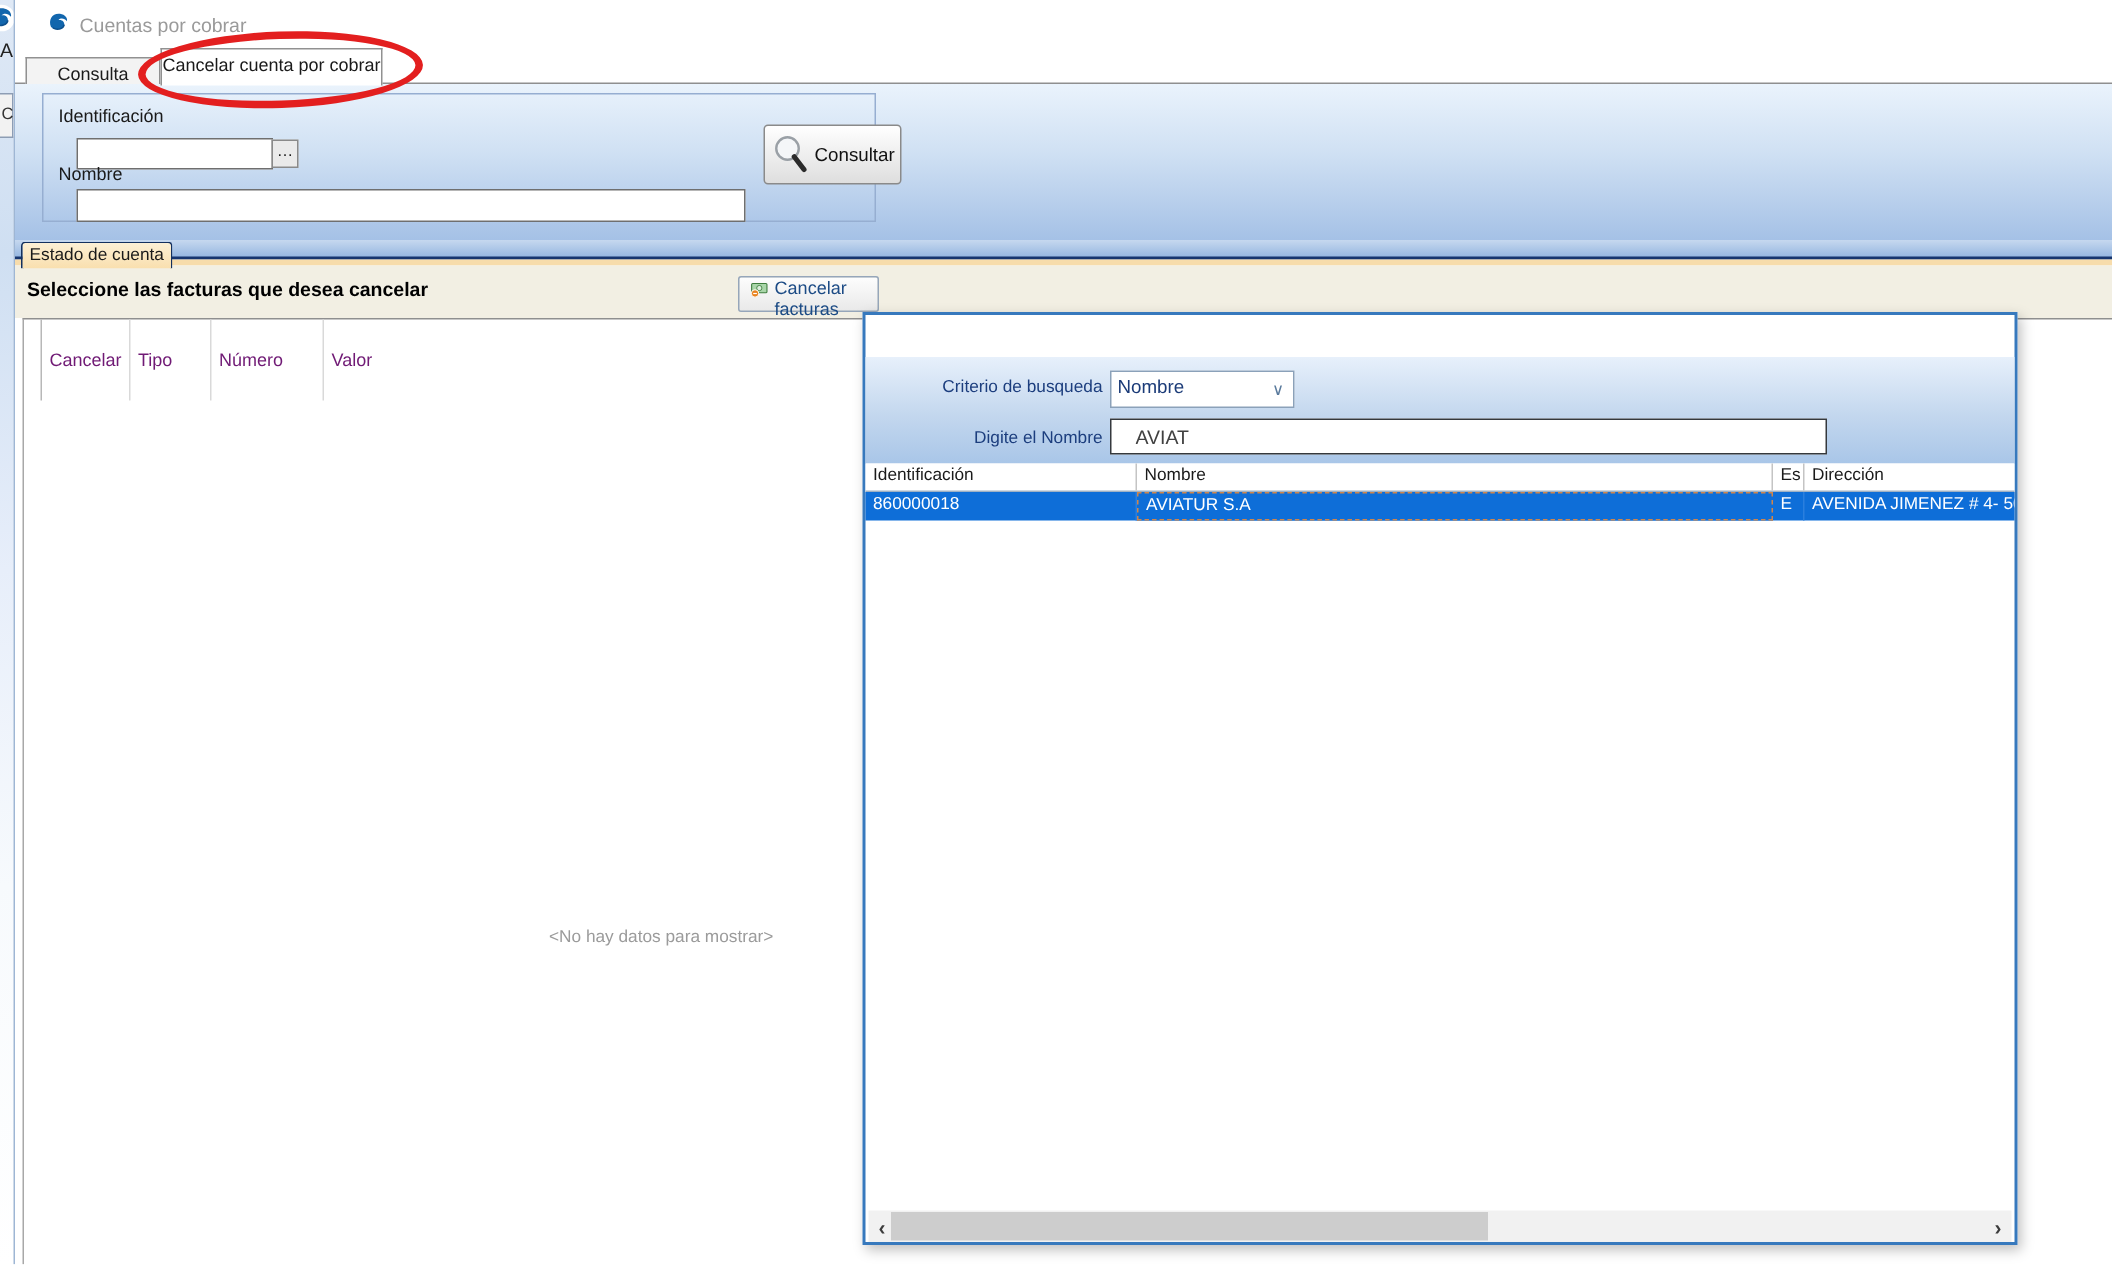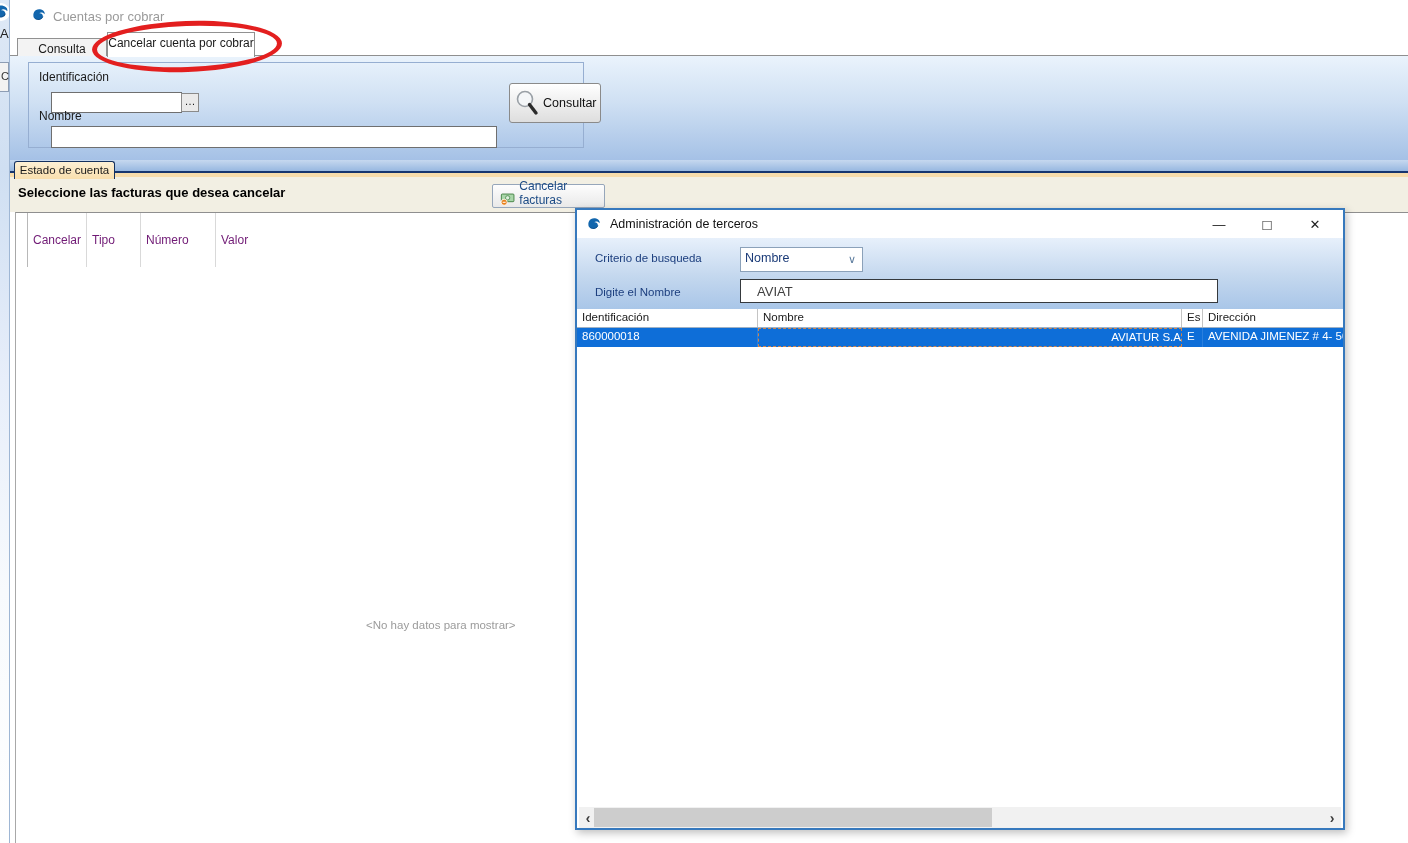--- a/index.html
+++ b/index.html
@@ -49,23 +49,23 @@
   .tabstrip2-bg { left:0; top:160px; width:1398px; height:13px;
                   background:linear-gradient(180deg,#c6d8ef 0%,#8fb2de 100%); }
   .navy-line  { left:0; top:171px; width:1398px; height:2px; background:#16356e; }
   .cream-line { left:0; top:173px; width:1398px; height:4px; background:#f7dcab; }
   .estado-tab { left:4px; top:161px; width:101px; height:18px; z-index:3;
                 background:linear-gradient(180deg,#fdf0d5,#f9dfae); border:1px solid #14305e; border-bottom:none;
                 border-radius:3px 3px 0 0; font-size:11.5px; text-align:center; padding-top:2px; }
 
   .beige-band { left:0; top:177px; width:1398px; height:35px; background:#f2efe3; }
   .instruction { left:8px; top:8px; font-weight:bold; font-size:13px; color:#000000; }
-  .cancelar-fact-btn { left:482px; top:7px; width:113px; height:24px;
+  .cancelar-fact-btn { left:482px; top:7px; width:94px; height:24px;
                        background:linear-gradient(180deg,#fdfdfd,#e9e9e9); border:1px solid #96a6ba; border-radius:2px;
-                       display:flex; align-items:flex-end; gap:4px; padding-left:7px;
+                       display:flex; align-items:flex-start; gap:4px; padding-left:7px;
                        font-size:12px; color:#1c4b85; }
 
   .inv-table { left:5px; top:212px; width:1393px; height:631px; background:#fff;
                border-top:1px solid #8f8f8f; border-left:1px solid #a8a8a8; }
   .inv-header { position:absolute; left:0; top:0; width:100%; height:54px; display:flex; }
   .inv-ind { width:12px; border-right:1px solid #b8b8b8; }
   .inv-col { display:flex; align-items:center; padding-left:5px; font-size:12px; color:#701a75;
              border-right:1px solid #d9d9d9; }
   .empty-text { left:350px; top:406px; color:#9b9b9b; font-size:11.5px; }
 
@@ -73,34 +73,34 @@
   .modal { left:575px; top:208px; width:770px; height:622px; background:#fff;
            border:2px solid #3779bd; z-index:10; box-shadow:2px 3px 8px rgba(0,0,0,.25); }
   .modal-titlebar { left:0; top:0; width:766px; height:28px; background:#fff; }
   .modal-icon { left:8px; top:5px; width:18px; height:18px; }
   .modal-title { left:33px; top:7px; font-size:12.5px; color:#111; }
   .win-btns { position:absolute; right:4px; top:0; height:28px; display:flex; }
   .win-btn { width:48px; height:28px; display:flex; align-items:center; justify-content:center;
              font-size:13px; color:#222; }
   .modal-blue { left:0; top:28px; width:766px; height:71px;
                 background:linear-gradient(180deg,#e7f0fb 0%,#c3d7ee 55%,#a9c6e8 100%); }
-  .m-label { position:absolute; width:140px; font-size:11.5px; color:#1c3e7e; }
+  .m-label { position:absolute; width:140px; text-align:right; font-size:11.5px; color:#1c3e7e; }
   .dropdown { left:163px; top:9px; width:123px; height:25px; background:#fff; border:1px solid #8ba1b9;
               font-size:12.5px; color:#1b3b78; padding:3px 4px; }
   .dd-chevron { position:absolute; right:6px; top:5px; color:#5b7b9d; font-size:11px; }
   .m-input { left:163px; top:41px; width:478px; height:24px; background:#fff; border:1px solid #35393d;
              font-size:13px; color:#404040; padding:2px 16px; font-family:"Liberation Sans",sans-serif; }
 
   .m-grid-header { left:0; top:99px; width:766px; height:19px; background:#fff; display:flex;
                    border-bottom:1px solid #9fb1c4; font-size:11.5px; }
   .m-hcell { padding:2px 0 0 5px; border-right:1px solid #c4c4c4; overflow:hidden; white-space:nowrap; }
   .m-row { left:0; top:118px; width:766px; height:19px; background:#0e6ed8; color:#fff; display:flex;
            font-size:11.5px; }
   .m-cell { padding:2px 0 0 5px; overflow:hidden; white-space:nowrap; border-right:1px solid #2a7fde; }
-  .m-cell.focus { border:1px dashed #d0854a; background:#0e6ed8;text-align:right; }
+  .m-cell.focus { border:1px dashed #d0854a; background:#0e6ed8; }
   .w-id{width:181px;} .w-nom{width:424px;} .w-es{width:21px;} .w-dir{flex:1;}
 
   .m-scrollbar { left:2px; top:597px; width:762px; height:21px; background:#f1f1f1; }
   .sb-arrow { position:absolute; top:0; width:18px; height:21px; display:flex; align-items:center;
               justify-content:center; color:#3c3c3c; font-size:14px; font-weight:bold; }
   .sb-thumb { position:absolute; left:15px; top:1px; width:398px; height:19px; background:#cdcdcd; }
 </style>
 </head>
 <body>
 
@@ -175,33 +175,20 @@
         <div class="inv-col" style="width:59px">Cancelar</div>
         <div class="inv-col" style="width:54px">Tipo</div>
         <div class="inv-col" style="width:75px">Número</div>
         <div class="inv-col" style="width:125px;border-right:none">Valor</div>
       </div>
       <div class="abs empty-text">&lt;No hay datos para mostrar&gt;</div>
     </div>
   </div>
 
   <div class="abs modal">
-    <div class="abs modal-titlebar">
-      <svg class="abs modal-icon" viewBox="0 0 18 18">
-        <circle cx="9" cy="9" r="8" fill="#ffffff"></circle>
-        <path d="M4 12 C2 7 5 2.6 10 3.2 C13.5 3.7 15.3 6.2 14.6 8.2 C13.2 6.2 10.4 5.8 9 7.4 C11.4 7 13.2 8.6 12.8 10.8 C12.3 13.6 7.2 14.8 4 12 Z" fill="#1266ad"></path>
-        <path d="M5.2 12.6 C8.6 14.6 12.4 13 12.8 10.4" stroke="#0d4f8c" stroke-width="1" fill="none"></path>
-      </svg>
-      <div class="abs modal-title">Administración de terceros</div>
-      <div class="win-btns">
-        <div class="win-btn">—</div>
-        <div class="win-btn" style="font-size:15px;">□</div>
-        <div class="win-btn">✕</div>
-      </div>
-    </div>
 
     <div class="abs modal-blue">
       <div class="m-label" style="left:18px;top:14px;">Criterio de busqueda</div>
       <div class="abs dropdown">
         <span>Nombre</span>
         <span class="dd-chevron">∨</span>
       </div>
       <div class="m-label" style="left:18px;top:48px;">Digite el Nombre</div>
       <input class="abs m-input" value="AVIAT" style="">
     </div>

